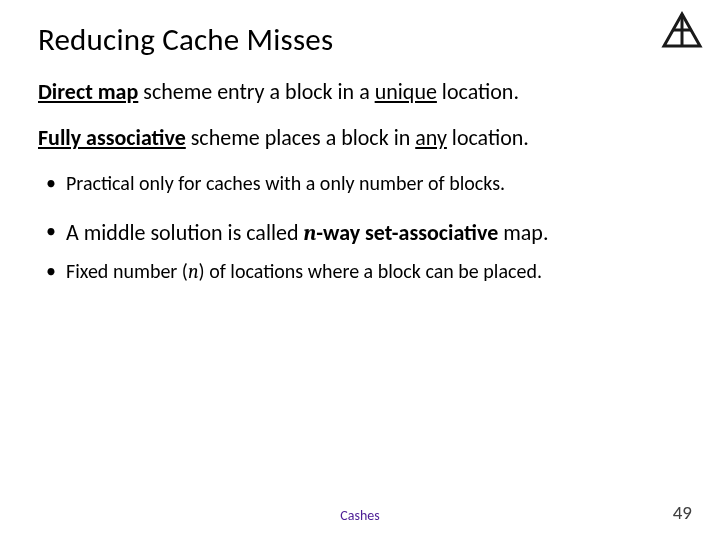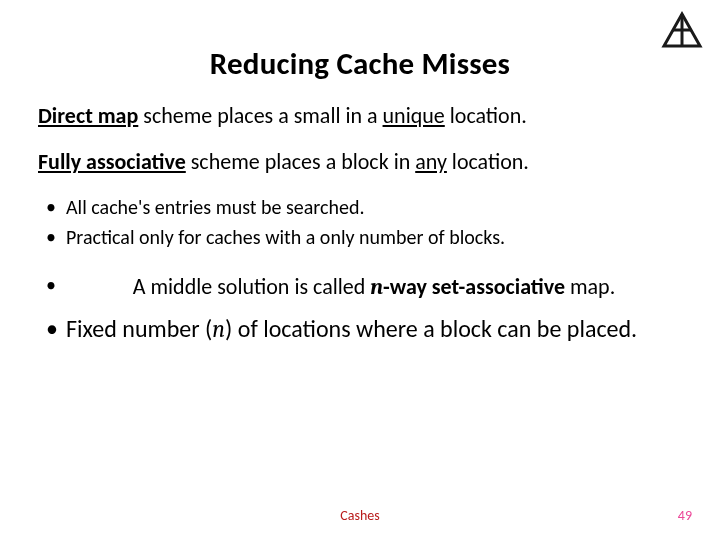--- a/index.html
+++ b/index.html
@@ -20,25 +20,24 @@
   }
   .logo {
     position: absolute;
     top: 10px;
     right: 16px;
     width: 44px;
     height: 44px;
   }
   .title {
     font-size: 31px;
-    font-weight: 700;
-    text-align: center;
+    font-weight: 400;
+    text-align: left;
     margin-bottom: 20px;
     letter-spacing: 0.2px;
-    margin-top: 24px;
   }
   .para {
     font-size: 22px;
     line-height: 1.25;
     margin-bottom: 18px;
   }
   .bold { font-weight: 700; margin-top: 46px; }
   .under { text-decoration: underline; }
   .bullets {
     list-style: none;
@@ -56,32 +55,31 @@
     position: absolute;
     left: 8px;
     top: 0;
   }
   .mid-para {
     font-size: 22px;
     line-height: 1.25;
     margin-bottom: 10px;
     position: relative;
     padding-left: 28px;
-    text-align: center;
   }
   .mid-para::before {
     content: "•";
     position: absolute;
     left: 8px;
     top: 0;
     font-size: 20px;
   }
   .sub-bullets {
     list-style: none;
-    font-size: 24px;
+    font-size: 20px;
     line-height: 1.38;
   }
   .sub-bullets li {
     position: relative;
     padding-left: 28px;
     margin-bottom: 1px;
   }
   .sub-bullets li::before {
     content: "•";
     position: absolute;
@@ -89,57 +87,56 @@
     top: 0;
   }
   .mathit { font-style: italic; font-family: "Cambria Math", Cambria, serif; }
   .footer-center {
     position: absolute;
     bottom: 16px;
     left: 0;
     width: 100%;
     text-align: center;
     font-size: 14px;
-    color: #b91c1c;
+    color: #4c1d95;
   }
   .footer-right {
     position: absolute;
     bottom: 16px;
     right: 28px;
-    font-size: 14px;
-    color: #ec4899;
+    font-size: 19px;
+    color: #404040;
   }
 </style>
 </head>
 <body>
 
 <div class="slide">
 
   <div class="logo">
     <svg viewBox="0 0 44 44">
       <rect x="0" y="0" width="44" height="44" fill="#ffffff"></rect>
       <path d="M22 4 L40 36 L4 36 Z" fill="none" stroke="#1a1a1a" stroke-width="3"></path>
       <path d="M22 4 L22 36" stroke="#1a1a1a" stroke-width="3"></path>
       <path d="M4 36 L40 4" stroke="#1a1a1a" stroke-width="2" opacity="0"></path>
       <path d="M13 20 L31 20" stroke="#1a1a1a" stroke-width="3"></path>
     </svg>
   </div>
 
   <h1 class="title">Reducing Cache Misses</h1>
 
   <p class="para">
-    <span class="bold under">Direct map</span><span> scheme places a small in a </span><span class="under">unique</span><span> location.</span>
+    <span class="bold under">Direct map</span><span> scheme entry a block in a </span><span class="under">unique</span><span> location.</span>
   </p>
 
   <p class="para">
     <span class="bold under">Fully associative</span><span> scheme places a block in </span><span class="under">any</span><span> location.</span>
   </p>
 
   <ul class="bullets">
-    <li>All cache's entries must be searched.</li>
     <li>Practical only for caches with a only number of blocks.</li>
   </ul>
 
   <p class="mid-para">
     <span>A middle solution is called </span><span class="bold mathit">n</span><span class="bold">-way set-associative</span><span> map.</span>
   </p>
 
   <ul class="sub-bullets">
     <li>
       <span>Fixed number (</span><span class="mathit">n</span><span>) of locations where a block can be placed.</span>

